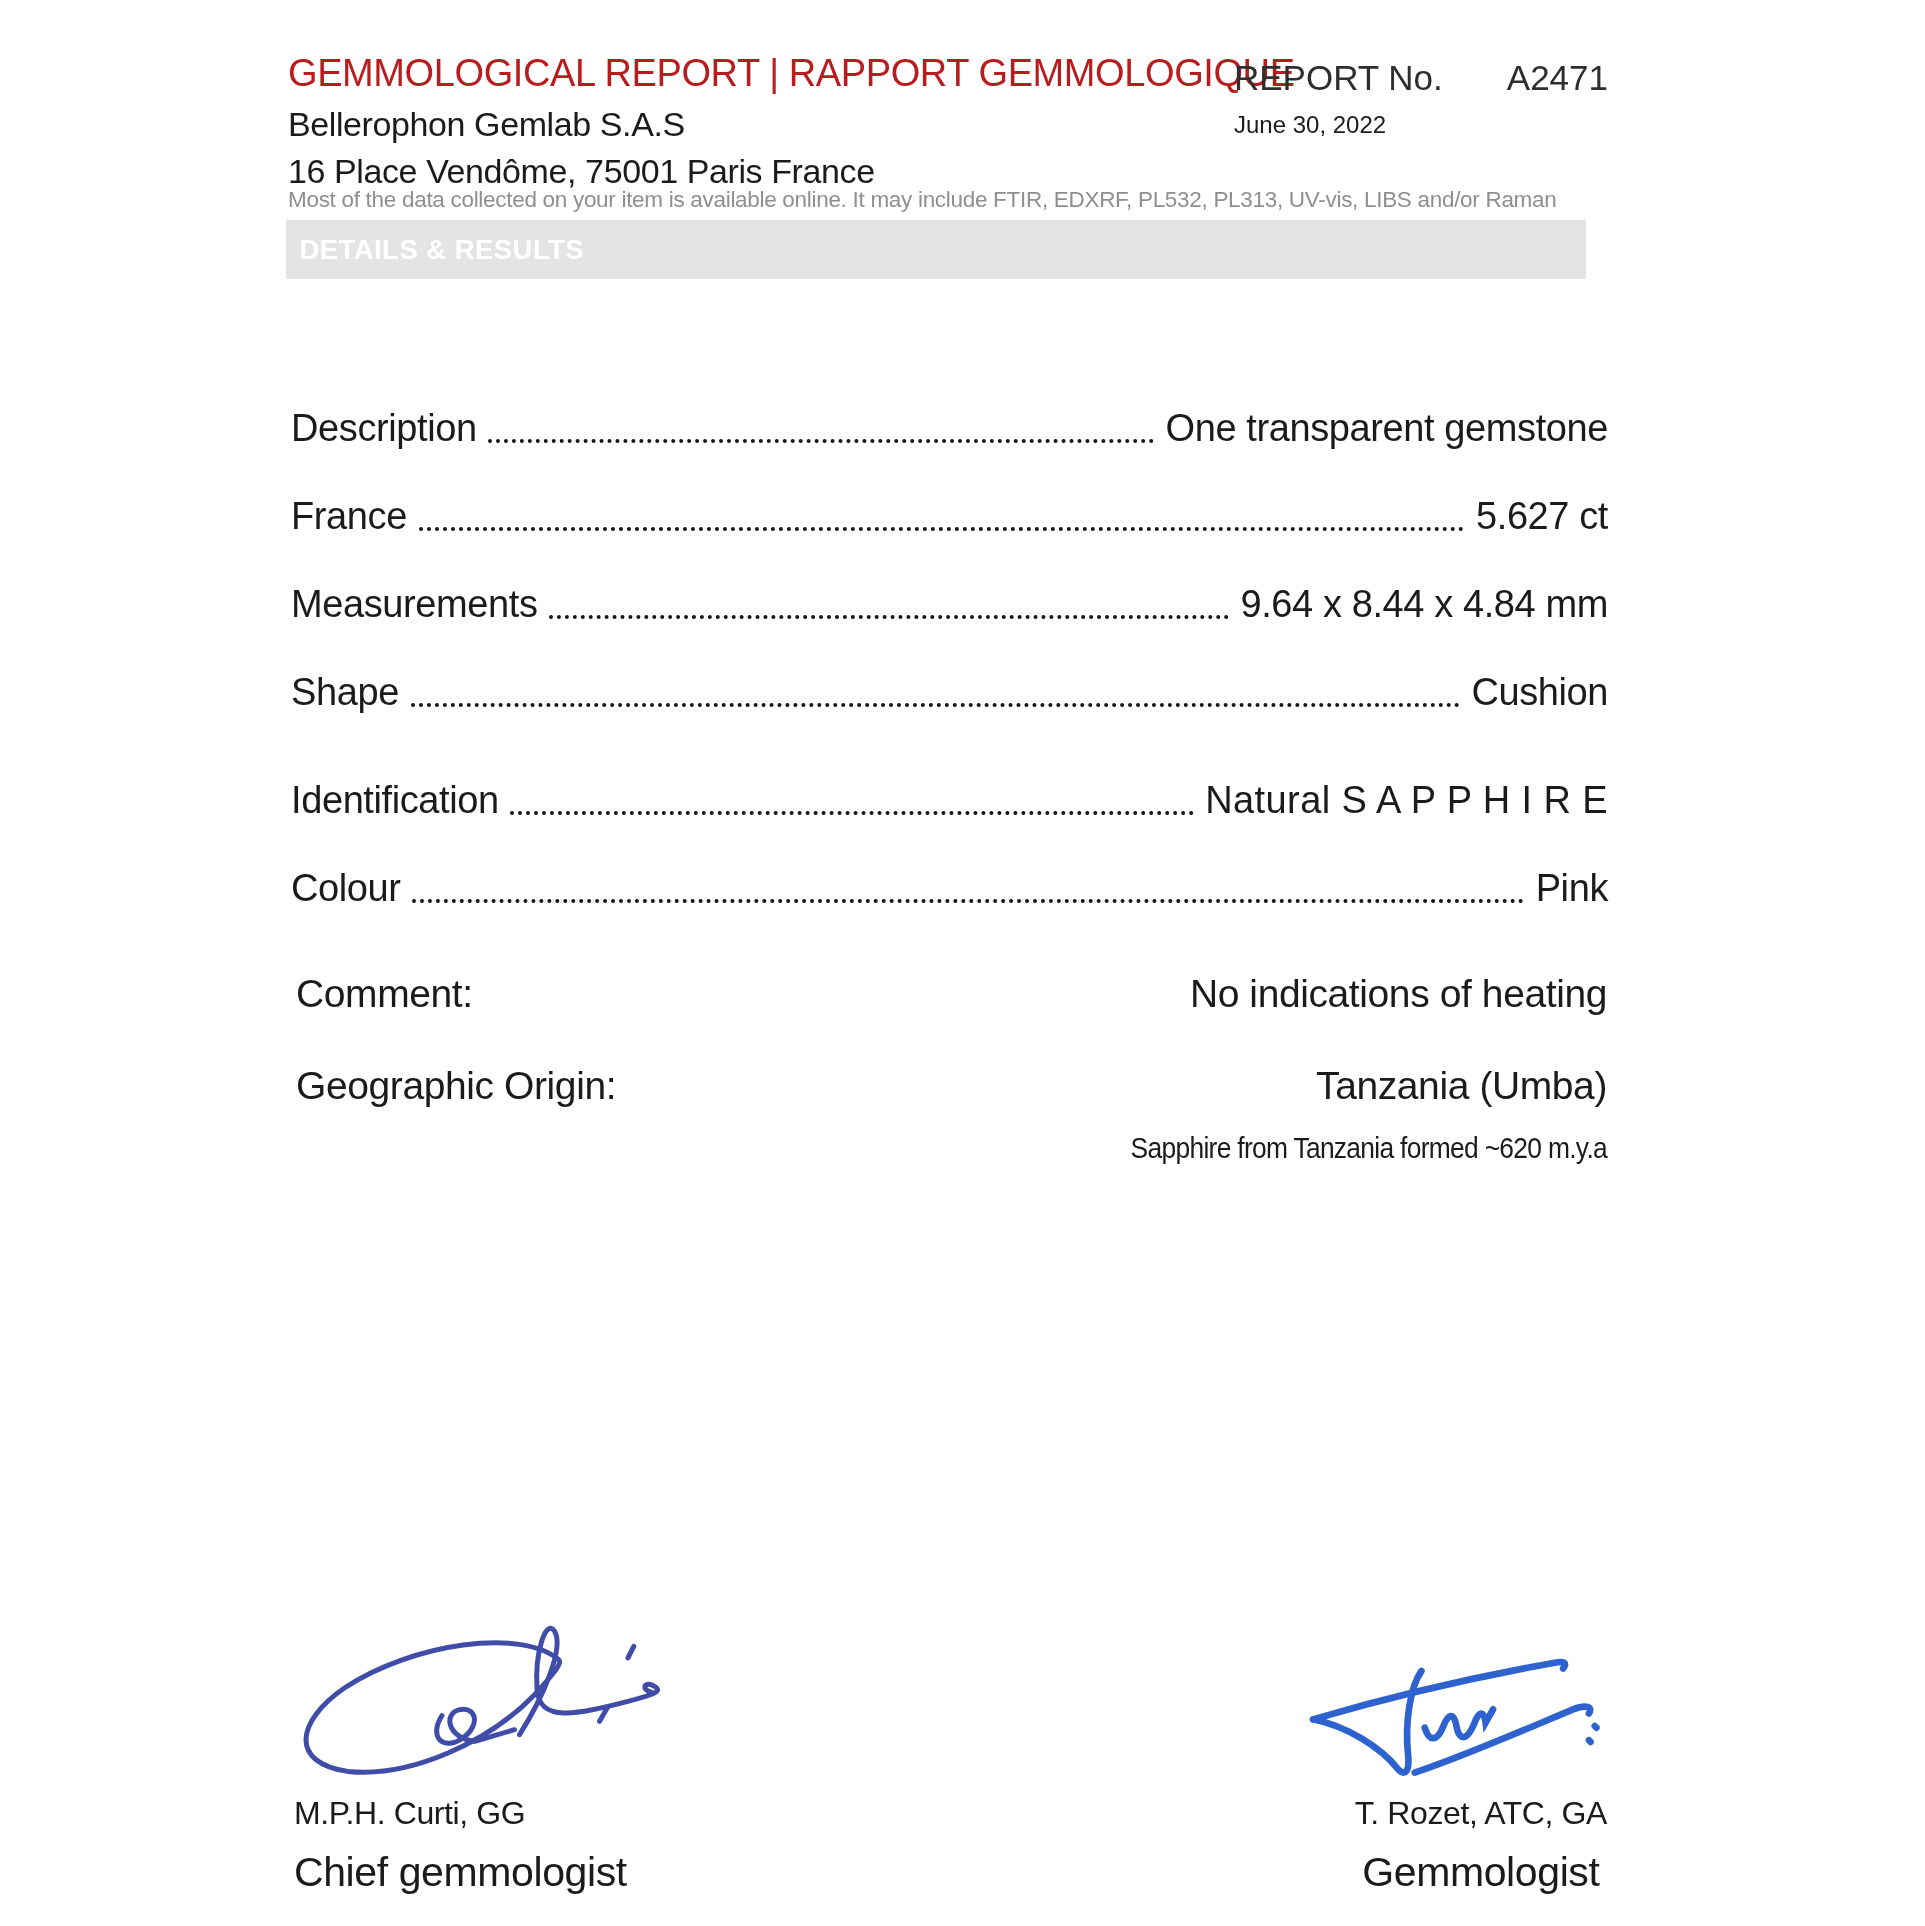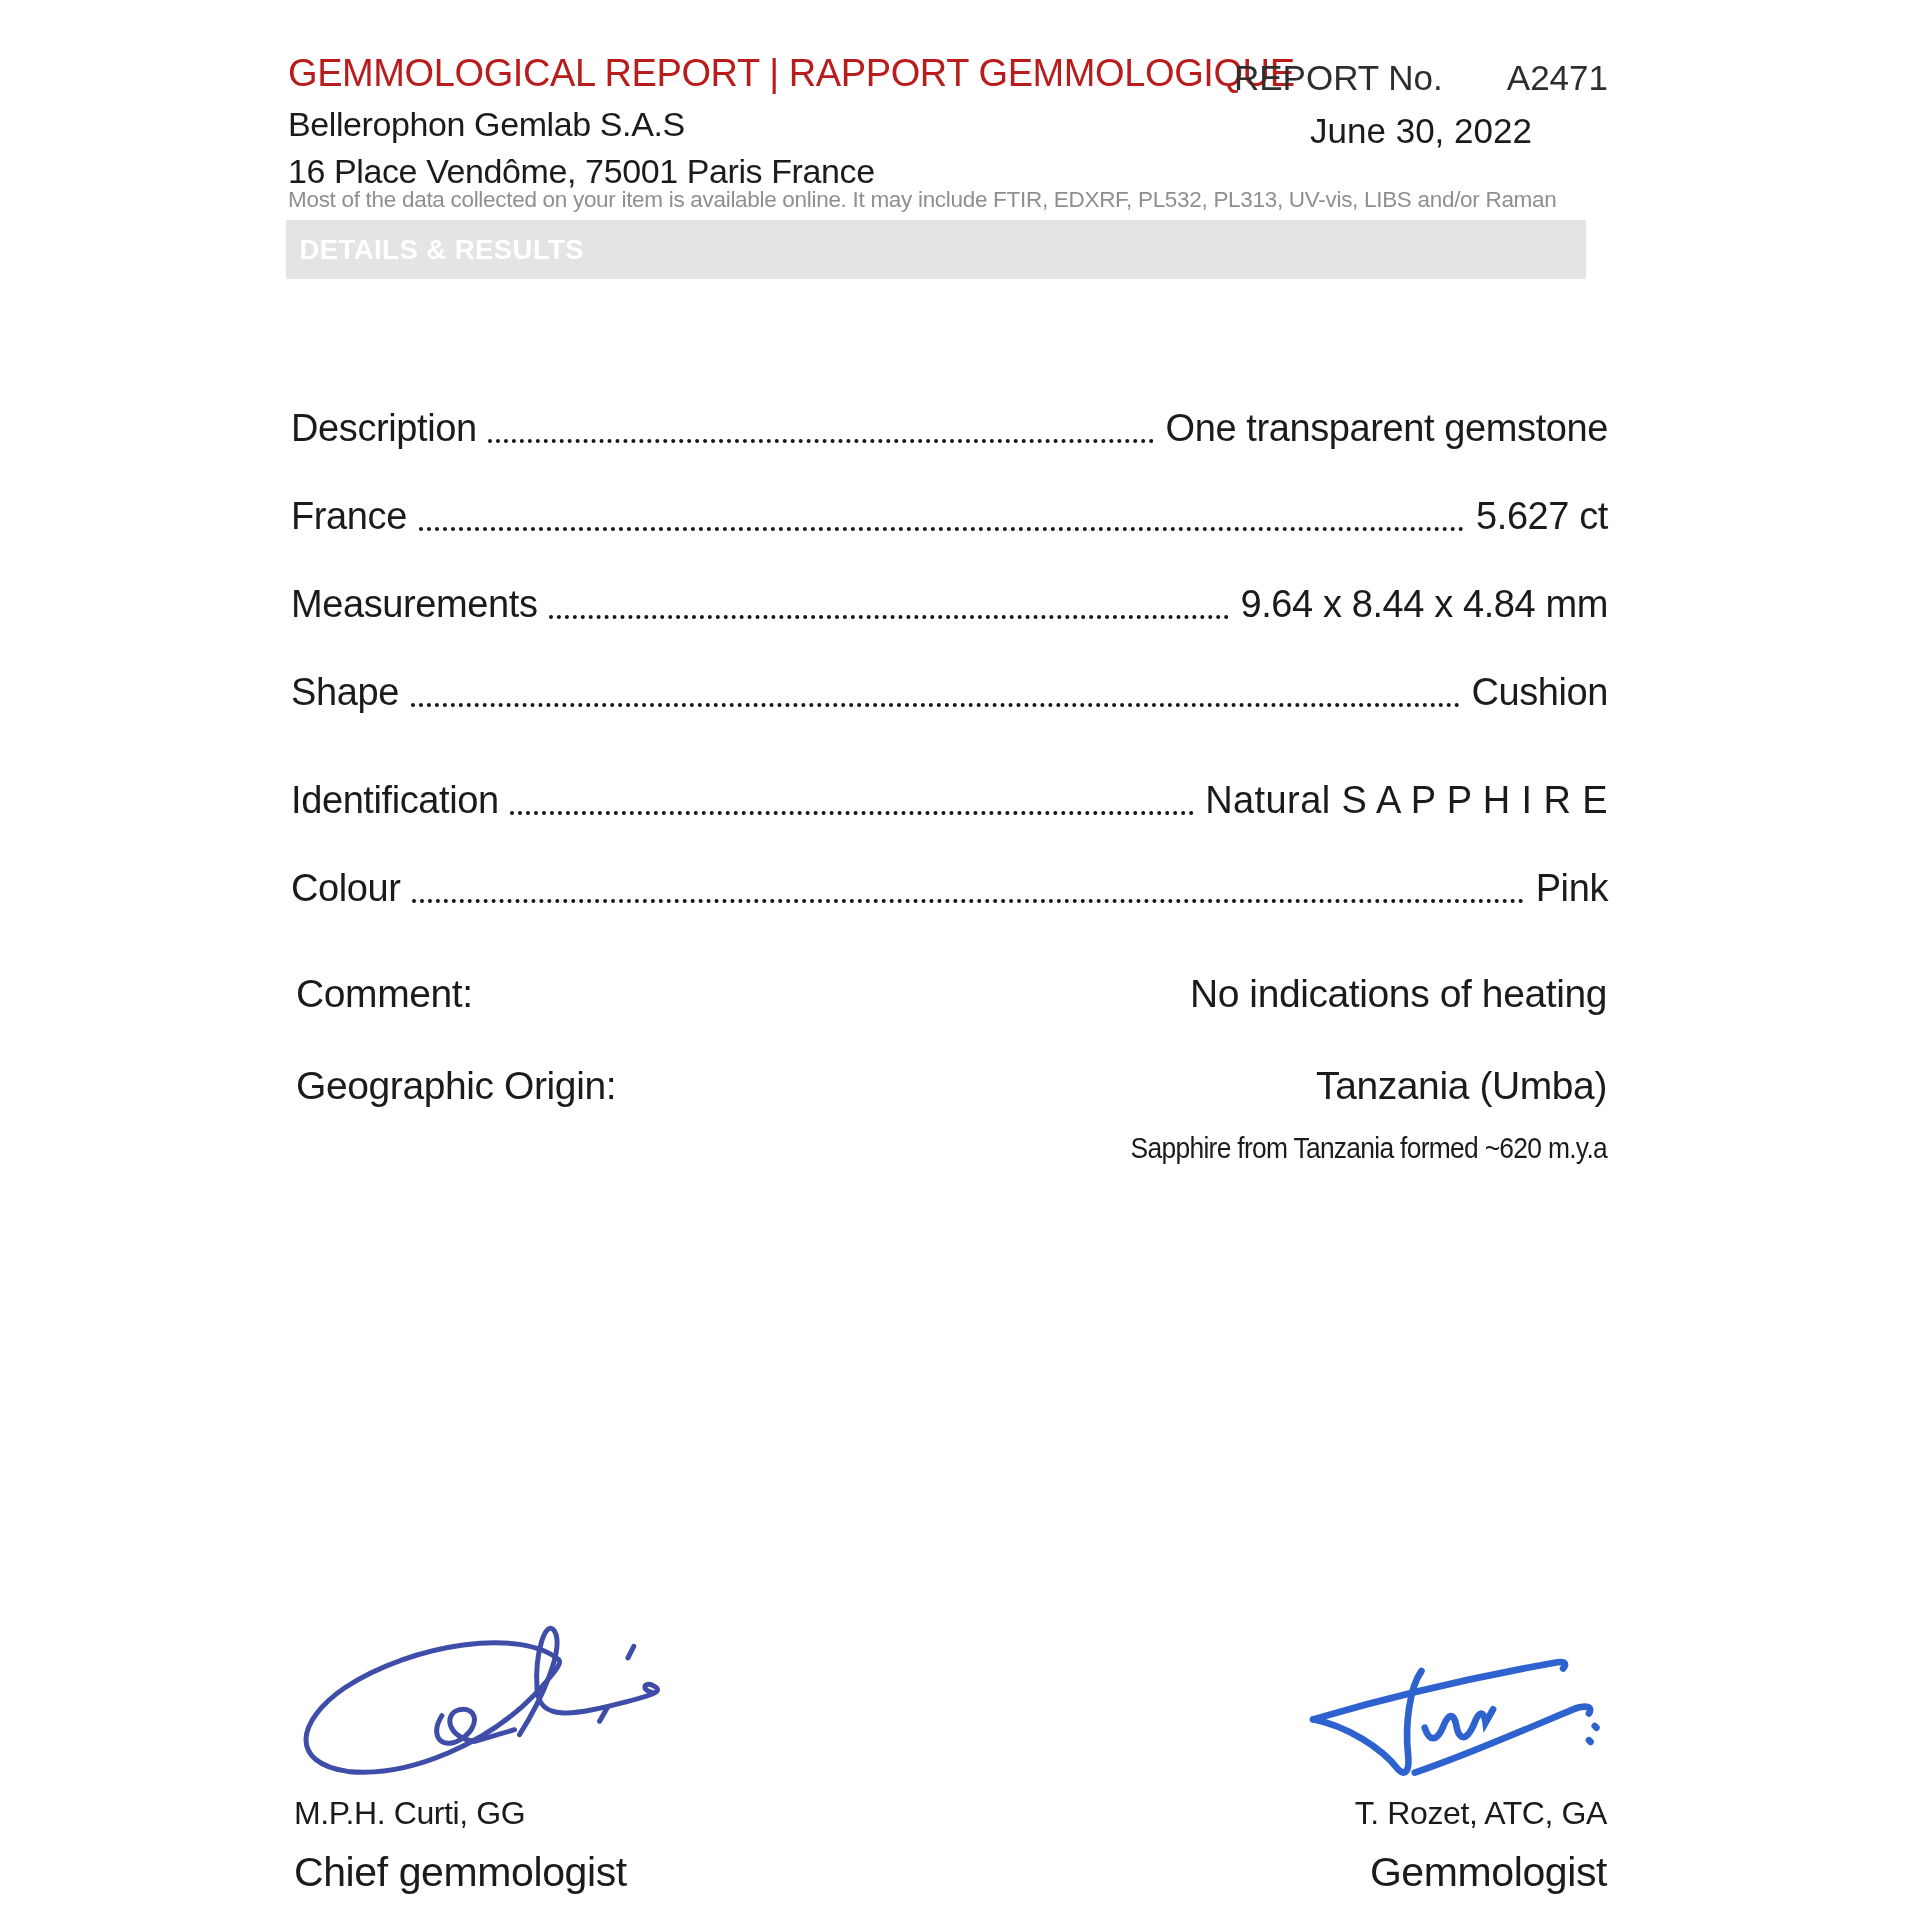--- a/index.html
+++ b/index.html
@@ -44,22 +44,22 @@
     color: #2e2e2e;
   }
   .report-no-row {
     display: flex;
     justify-content: space-between;
     align-items: baseline;
     font-size: 35px;
   }
   .report-date-row {
     margin-top: 13.4px;
-    text-align: center;
-    font-size: 35px;
+    text-align: left;
+    font-size: 24px;
     color: #1b1b1b;
   }
 
   .online-notice {
     position: absolute;
     left: 288px;
     top: 187px;
     width: 1419px;
     font-size: 22.5px;
     color: #8f8f8f;
@@ -134,21 +134,21 @@
     transform-origin: 100% 50%;
     white-space: nowrap;
   }
 
   
   .sig-svg { position: absolute; }
   .sig-left-svg  { left: 271px;  top: 1611px; }
   .sig-right-svg { left: 1298px; top: 1646px; }
   .sig-block { position: absolute; white-space: nowrap; }
   .sig-block-left { left: 294px; top: 1795px; text-align: left; }
-  .sig-block-right { right: 318px; top: 1795px; text-align: right; }
+  .sig-block-right { right: 318px; top: 1795px; text-align: center; }
   .sig-name { font-size: 32px; letter-spacing: -0.4px; }
   .sig-title { margin-top: 16.7px; font-size: 41px; letter-spacing: -0.4px; }
 </style>
 </head>
 <body>
 
 <div class="page">
 
   <div class="header-left">
     <div class="title-gold">GEMMOLOGICAL REPORT | RAPPORT GEMMOLOGIQUE</div>

